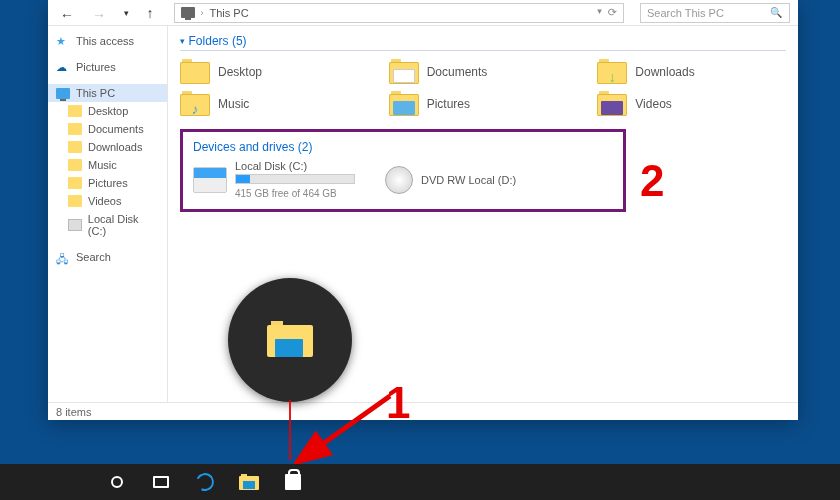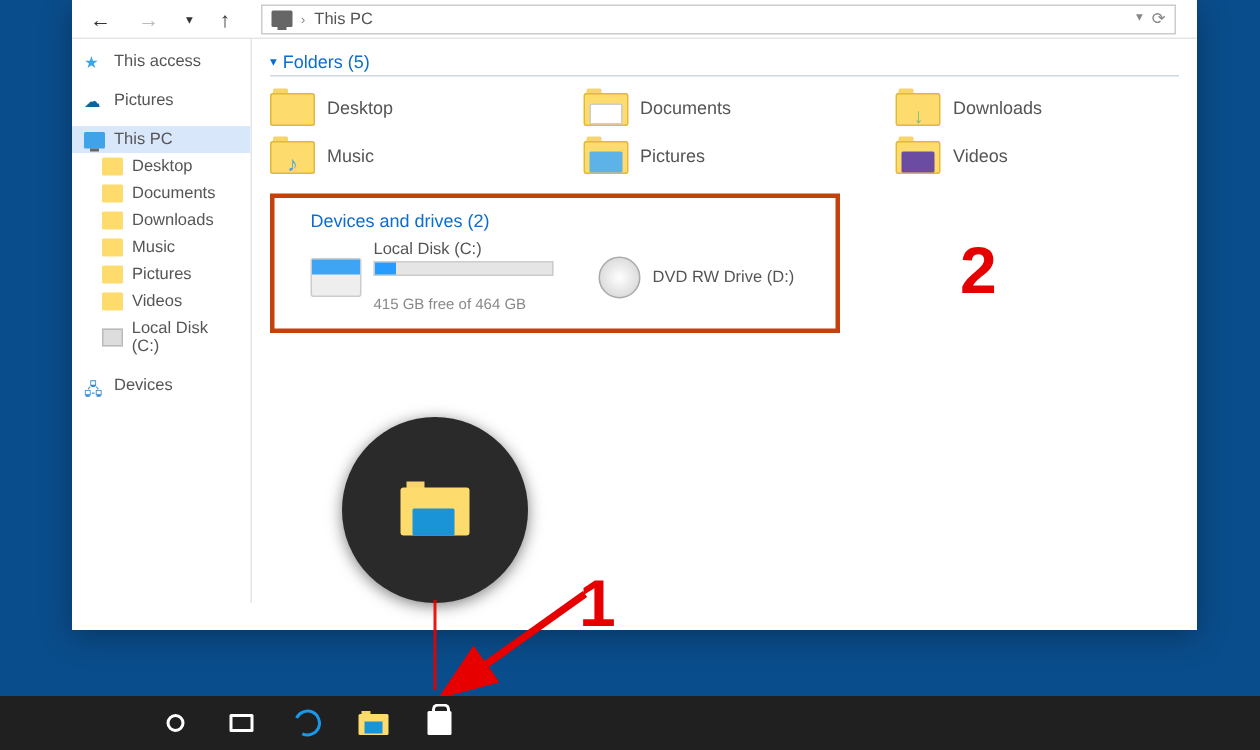--- a/index.html
+++ b/index.html
@@ -49,30 +49,30 @@
 .folders-grid {
   display:grid; grid-template-columns:repeat(3, 1fr); gap:6px 20px; margin-bottom:12px;
 }
 .folder-item { display:flex; align-items:center; gap:8px; font-size:12px; color:#555; cursor:pointer; }
 .folder-icon { width:30px; height:26px; position:relative; }
 .folder-icon .tab { position:absolute; top:0; left:2px; width:10px; height:4px; background:#f7d46c; border-radius:1px 1px 0 0; }
 .folder-icon .body { position:absolute; top:3px; left:0; width:30px; height:22px; background:#fddb6d; border-radius:2px; box-shadow:inset 0 0 0 1px #e0b83a; }
 .folder-icon .inner { position:absolute; bottom:2px; left:4px; width:22px; height:14px; border-radius:1px; }
 
 .drives-box {
-  border:3px solid #c2410c; padding:6px 8px 10px 24px; width:380px;
+  border:3px solid #701a75; padding:6px 8px 10px 10px; width:446px;
 }
 .drives-row { display:flex; gap:30px; align-items:center; margin-top:4px; }
 .drive-item { display:flex; gap:8px; align-items:center; font-size:11px; color:#555; }
 .drive-icon { width:34px; height:26px; background:#eee; border:1px solid #ccc; border-radius:2px; position:relative; }
 .drive-icon.hdd::before { content:""; position:absolute; top:0; left:0; right:0; height:10px; background:#3da5f4; }
 .dvd-icon { width:28px; height:28px; border-radius:50%; background:radial-gradient(circle,#fff 0%,#ddd 70%,#999 100%); border:1px solid #aaa; }
 .progress { width:120px; height:10px; background:#e5e5e5; border:1px solid #ccc; margin-top:2px; }
 .progress .fill { width:12%; height:100%; background:#279cff; }
-.drive-meta { font-size:10px; color:#888; margin-top:14px; }
+.drive-meta { font-size:10px; color:#888; margin-top:4px; }
 
 .statusbar { height:18px; border-top:1px solid #e5e5e5; font-size:11px; color:#666; padding:0 8px; display:flex; align-items:center; }
 
 
 .big-num { position:absolute; font-weight:900; color:#e60000; font-size:44px; font-family:Arial Black,Arial,sans-serif; }
 .num2 { left:640px; top:156px; }
 .num1 { left:386px; top:378px; }
 
 .arrow { position:absolute; pointer-events:none; }
 .arrow svg { overflow:visible; }
@@ -127,20 +127,24 @@
       <span class="nav-arrow">↑</span>
       <div class="breadcrumb-bar">
         <span class="pc-icon"></span>
         <span style="font-size:9px;color:#888;">›</span>
         <span>This PC</span>
         <div class="address-end">
           <span style="font-size:9px;">▾</span>
           <span>⟳</span>
         </div>
       </div>
+      <div class="search-box">
+        <span>Search This PC</span>
+        <span style="font-size:10px;">🔍</span>
+      </div>
     </div>
 
     <div class="body">
       <div class="sidebar">
         <div class="side-item">
           <span class="side-icon" style="color:#3ea3e8;">★</span>
           <span>This access</span>
         </div>
         <div class="side-item" style="margin-top:8px;">
           <span class="side-icon" style="color:#0a64a4;">☁</span>
@@ -173,21 +177,21 @@
         <div class="side-item" style="padding-left:20px;">
           <span class="side-icon" style="background:#fddb6d;border-radius:1px;"></span>
           <span>Videos</span>
         </div>
         <div class="side-item" style="padding-left:20px;">
           <span class="side-icon" style="background:#ddd;border:1px solid #bbb;"></span>
           <span>Local Disk (C:)</span>
         </div>
         <div class="side-item" style="margin-top:8px;">
           <span class="side-icon" style="color:#2d8bd6;">🖧</span>
-          <span>Devices</span>
+          <span>Search</span>
         </div>
       </div>
 
       <div class="content">
         <div class="group-header">
           <span class="chev">▾</span>
           <span>Folders (5)</span>
         </div>
         <div class="folders-grid">
           <div class="folder-item">
@@ -249,28 +253,31 @@
               <div>
                 <div>Local Disk (C:)</div>
                 <div class="progress">
                     <div class="fill"></div>
                   </div>
                 <div class="drive-meta">415 GB free of 464 GB</div>
               </div>
             </div>
             <div class="drive-item">
               <div class="dvd-icon"></div>
-              <span>DVD RW Drive (D:)</span>
+              <span>DVD RW Local (D:)</span>
             </div>
           </div>
         </div>
 
       </div>
     </div>
 
+    <div class="statusbar">
+      <span>8 items</span>
+    </div>
   </div>
 
   <div class="big-num num2">2</div>
   <div class="big-num num1">1</div>
 
   <div class="zoom-circle">
     <div class="fe-icon">
       <div class="tab"></div>
         <div class="body"></div>
         <div class="win"></div>

